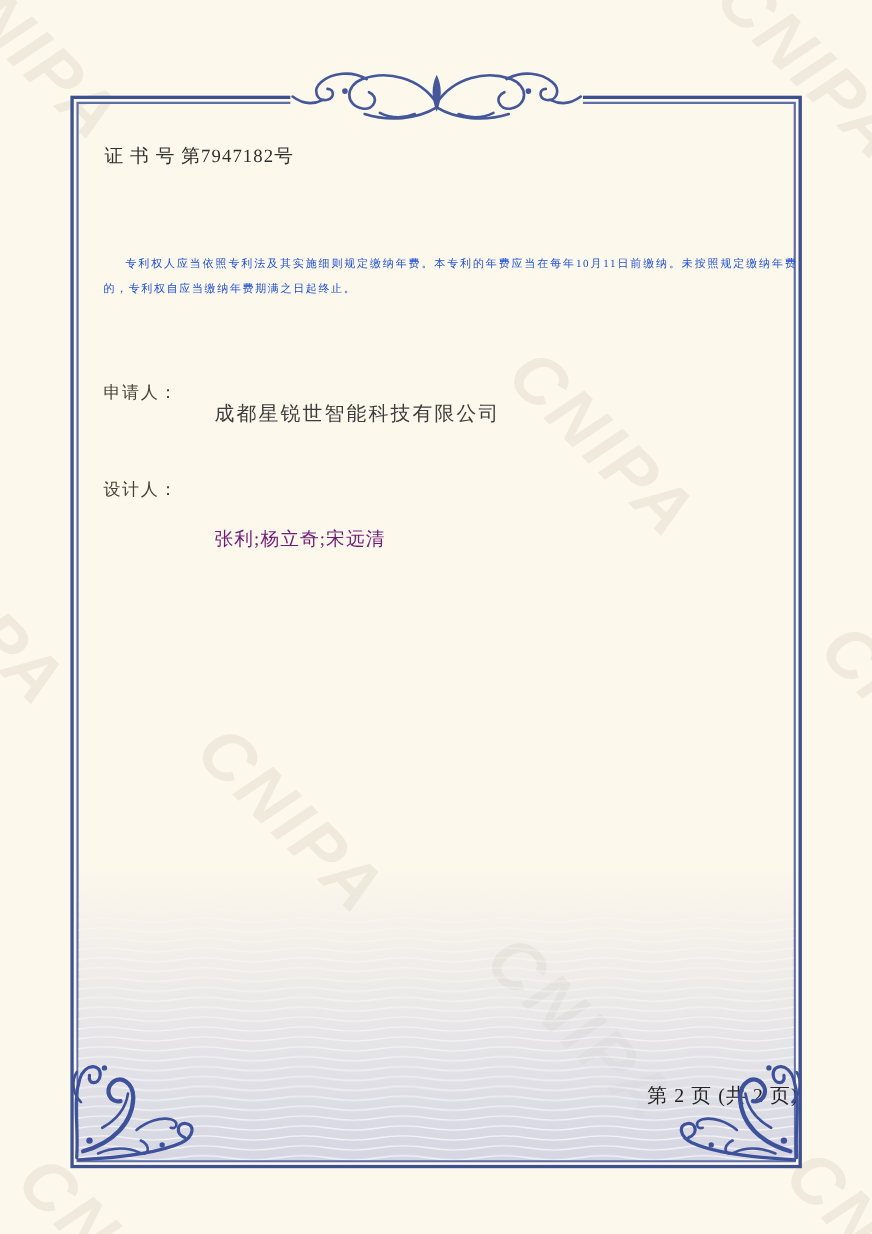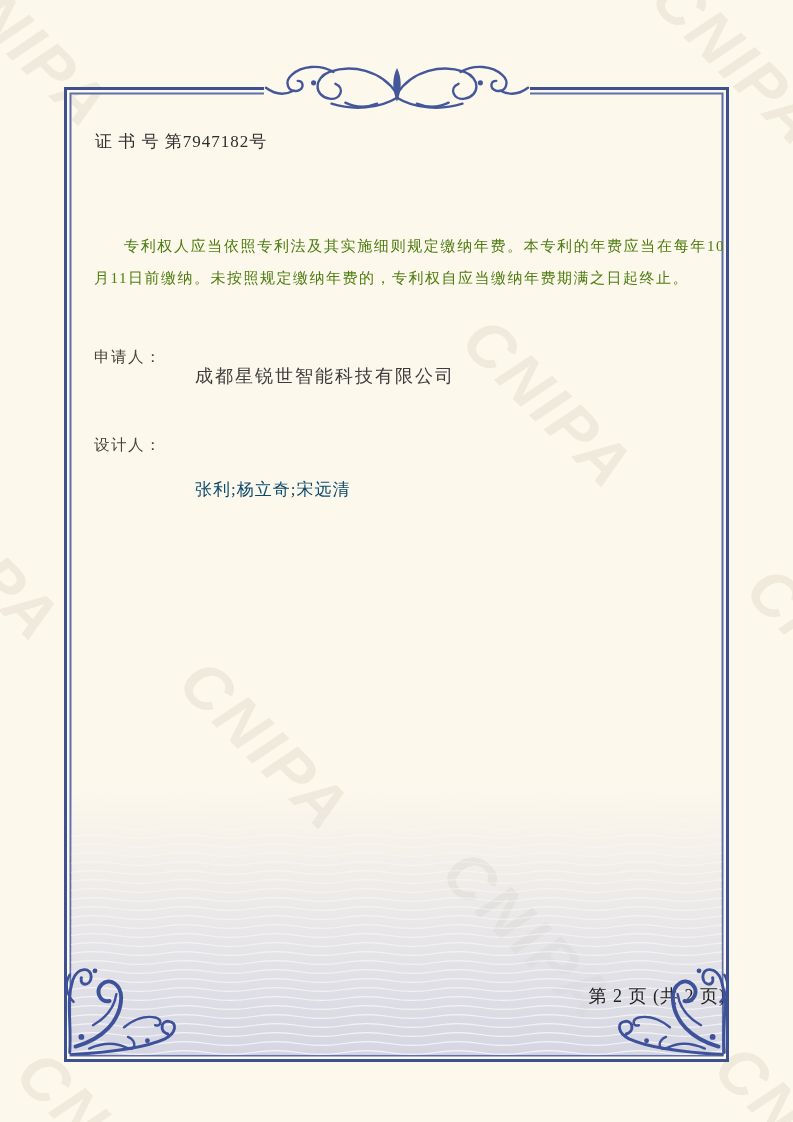--- a/index.html
+++ b/index.html
@@ -49,28 +49,28 @@
     position:absolute;left:4px;right:4px;bottom:4px;height:268px;
     z-index:1;
   }
   .band svg{display:block;width:100%;height:100%;}
 
   
   .txt{position:absolute;z-index:5;}
   .cert-no{left:28px;top:40px;font-size:17px;letter-spacing:1px;color:#2e2e2e;}
   .fee{
     left:27px;top:140px;width:631px;
-    font-size:15px;line-height:2.15;letter-spacing:1.5px;
-    text-align:justify;text-indent:2em;color:#4d7c0f;
+    font-size:10px;line-height:2.15;letter-spacing:1.5px;
+    text-align:justify;text-indent:2em;color:#1d4ed8;
   }
   .intro{left:45px;top:231px;font-size:15px;letter-spacing:1.5px;color:#474239;}
   .app-label{left:27px;top:257px;font-size:15.5px;letter-spacing:1.5px;color:#474239;text-align:center;}
   .app-name{left:128px;top:274px;font-size:18px;letter-spacing:2px;color:#3c3c3c;}
   .des-label{left:27px;top:345px;font-size:15.5px;letter-spacing:1.5px;color:#474239;}
-  .des-names{left:128px;top:388px;font-size:17px;letter-spacing:1px;color:#0c4a6e;}
+  .des-names{left:128px;top:388px;font-size:17px;letter-spacing:1px;color:#701a75;}
   .footer{
     left:0;right:0;top:894px;text-align:right;
     font-size:18px;letter-spacing:1px;color:#222;
   }
 
   
   .top-orn{
     position:absolute;left:50%;top:56px;transform:translateX(-50%);
     width:278px;height:58px;z-index:6;
   }

